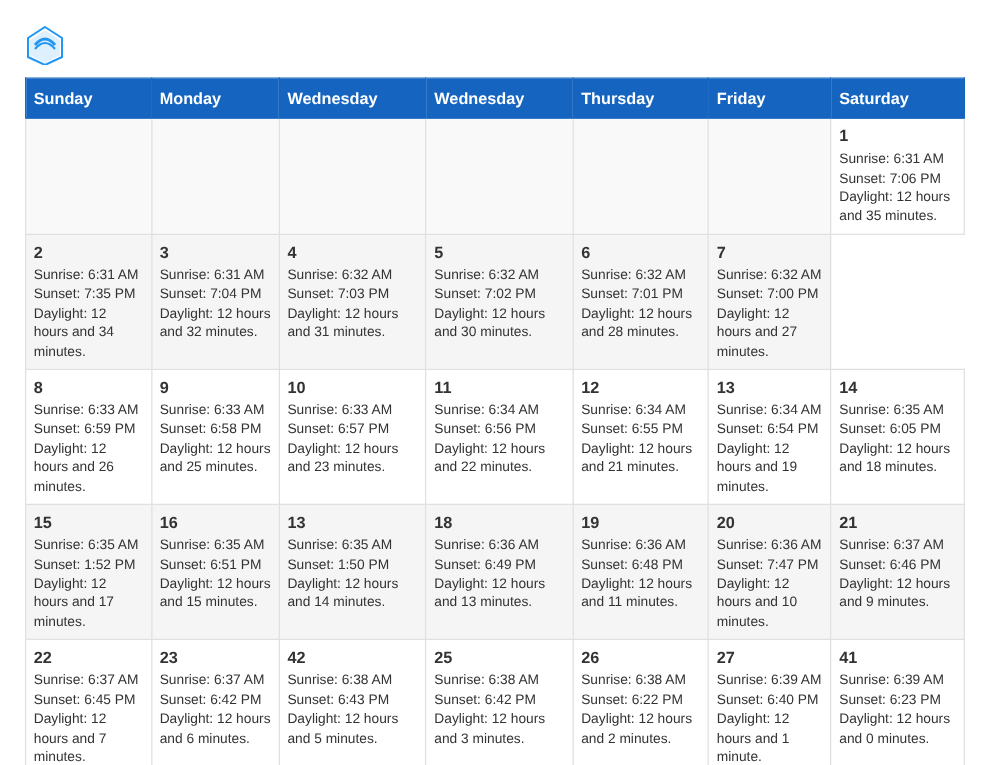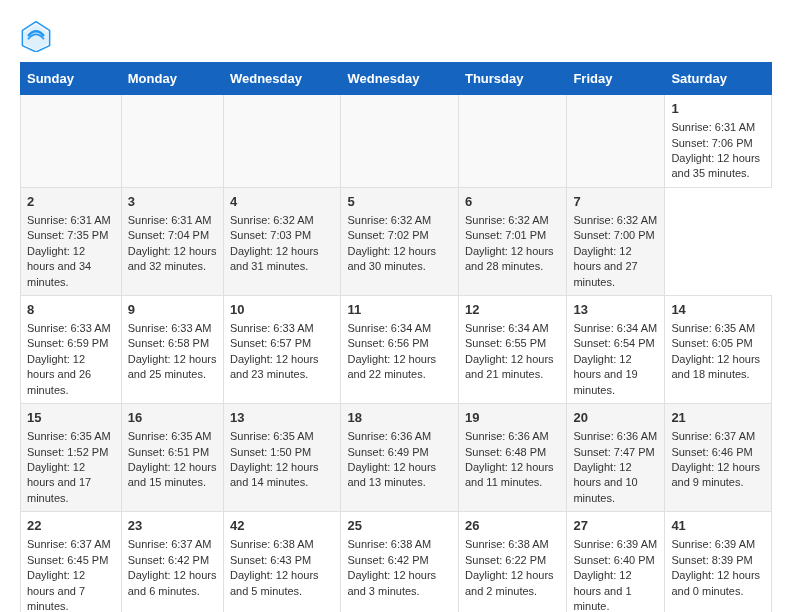--- a/index.html
+++ b/index.html
@@ -156,16 +156,16 @@
         <td><span class="day-num">20</span><span>Sunrise: 6:36 AM</span><br><span>Sunset: 7:47 PM</span><br><span>Daylight: 12 hours and 10 minutes.</span></td>
         <td><span class="day-num">21</span><span>Sunrise: 6:37 AM</span><br><span>Sunset: 6:46 PM</span><br><span>Daylight: 12 hours and 9 minutes.</span></td>
       </tr>
       <tr>
         <td><span class="day-num">22</span><span>Sunrise: 6:37 AM</span><br><span>Sunset: 6:45 PM</span><br><span>Daylight: 12 hours and 7 minutes.</span></td>
         <td><span class="day-num">23</span><span>Sunrise: 6:37 AM</span><br><span>Sunset: 6:42 PM</span><br><span>Daylight: 12 hours and 6 minutes.</span></td>
         <td><span class="day-num">42</span><span>Sunrise: 6:38 AM</span><br><span>Sunset: 6:43 PM</span><br><span>Daylight: 12 hours and 5 minutes.</span></td>
         <td><span class="day-num">25</span><span>Sunrise: 6:38 AM</span><br><span>Sunset: 6:42 PM</span><br><span>Daylight: 12 hours and 3 minutes.</span></td>
         <td><span class="day-num">26</span><span>Sunrise: 6:38 AM</span><br><span>Sunset: 6:22 PM</span><br><span>Daylight: 12 hours and 2 minutes.</span></td>
         <td><span class="day-num">27</span><span>Sunrise: 6:39 AM</span><br><span>Sunset: 6:40 PM</span><br><span>Daylight: 12 hours and 1 minute.</span></td>
-        <td><span class="day-num">41</span><span>Sunrise: 6:39 AM</span><br><span>Sunset: 8:39 PM</span><br><span>Daylight: 12 hours and 0 minutes.</span></td>
+        <td><span class="day-num">41</span><span>Sunrise: 6:39 AM</span><br><span>Sunset: 6:23 PM</span><br><span>Daylight: 12 hours and 0 minutes.</span></td>
       </tr>
     </tbody>
 </table>
 
 </body></html>

